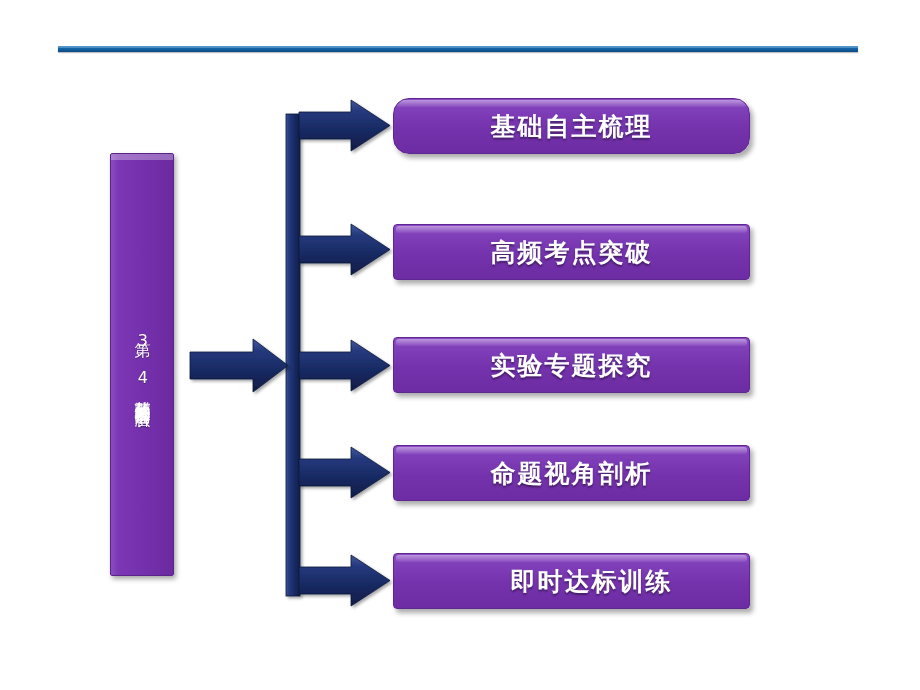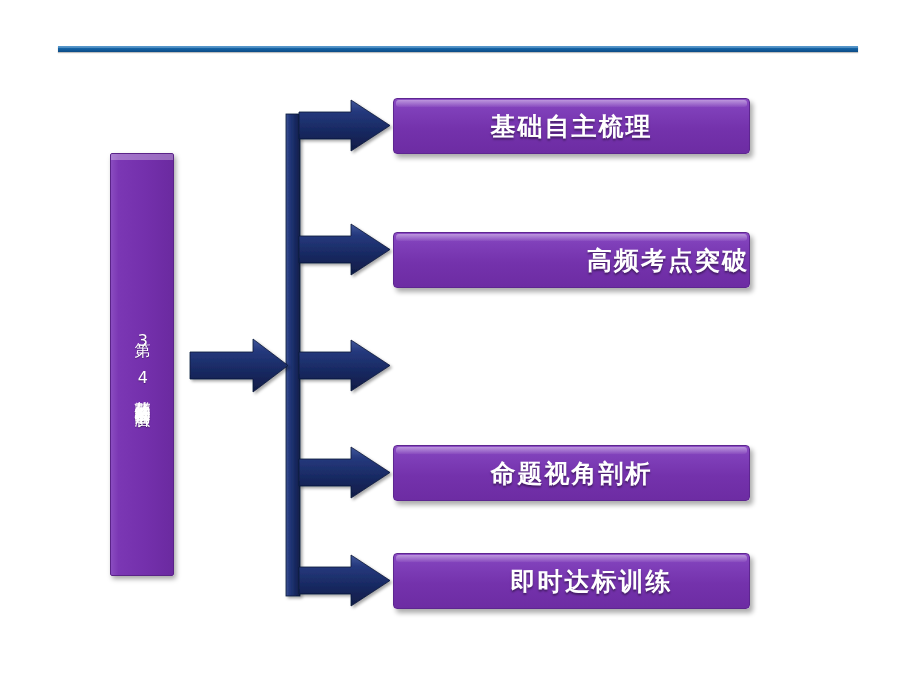--- a/index.html
+++ b/index.html
@@ -88,22 +88,22 @@
   .node-label{
     position:relative;
     color:#ffffff;
     font-size:25px;
     font-weight:700;
     letter-spacing:2px;
     white-space:nowrap;
     text-shadow:0 2px 2px rgba(0,0,0,.40);
   }
 
-  .n0{ top:98px; }
-  .n1{ top:232px;justify-content:flex-end; }
+  .n0{ top:98px;border-radius:16px; }
+  .n1{ top:224px; }
   .n2{ top:337px; }
   .n3{ top:445px;text-align:center; }
   .n4{ top:553px;padding-left:40px; }
 
   
   .wires{
     position:absolute;
     left:0; top:0;
     width:920px; height:690px;
     pointer-events:none;
@@ -167,20 +167,23 @@
   <div class="left-block">
     <div class="left-title">第3、4节群落的结构群落的演替</div>
   </div>
 
   <div class="node n0">
     <span class="node-label">基础自主梳理</span>
   </div>
   <div class="node n1">
     <span class="node-label">高频考点突破</span>
   </div>
+  <div class="node n2">
+    <span class="node-label">实验专题探究</span>
+  </div>
   <div class="node n3">
     <span class="node-label">命题视角剖析</span>
   </div>
   <div class="node n4">
     <span class="node-label">即时达标训练</span>
   </div>
 
 </div>
 
 </body></html>

